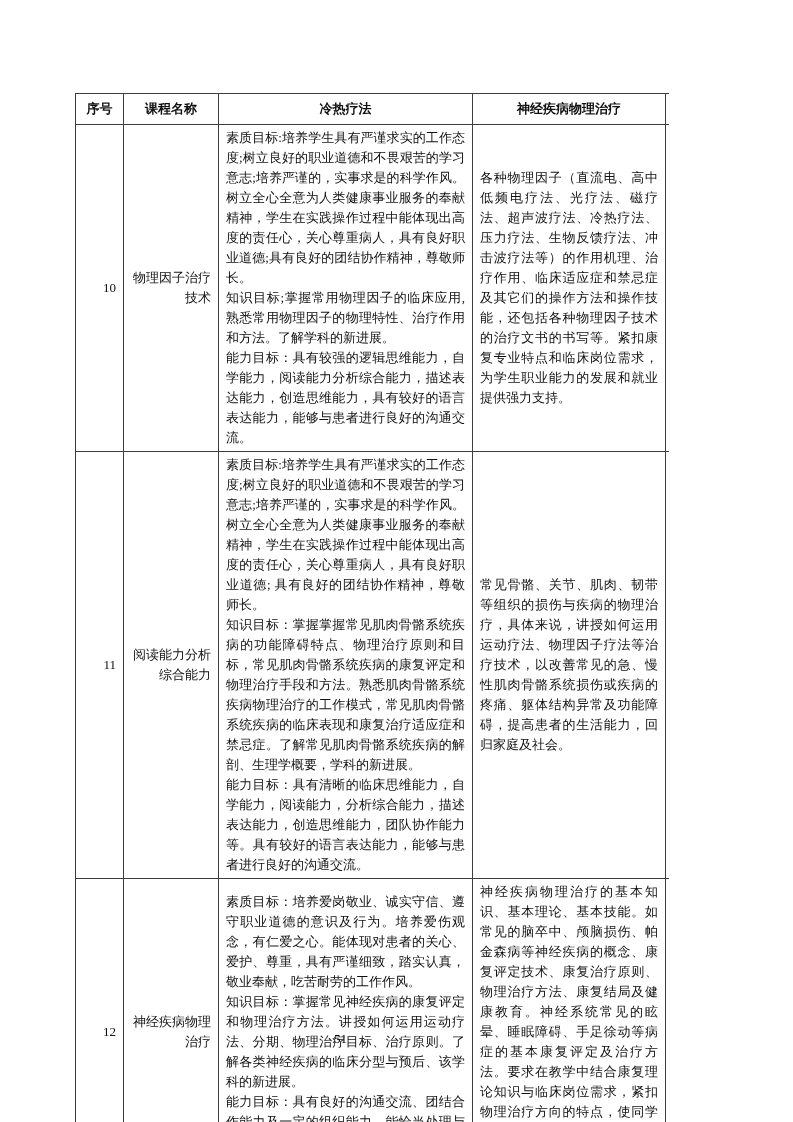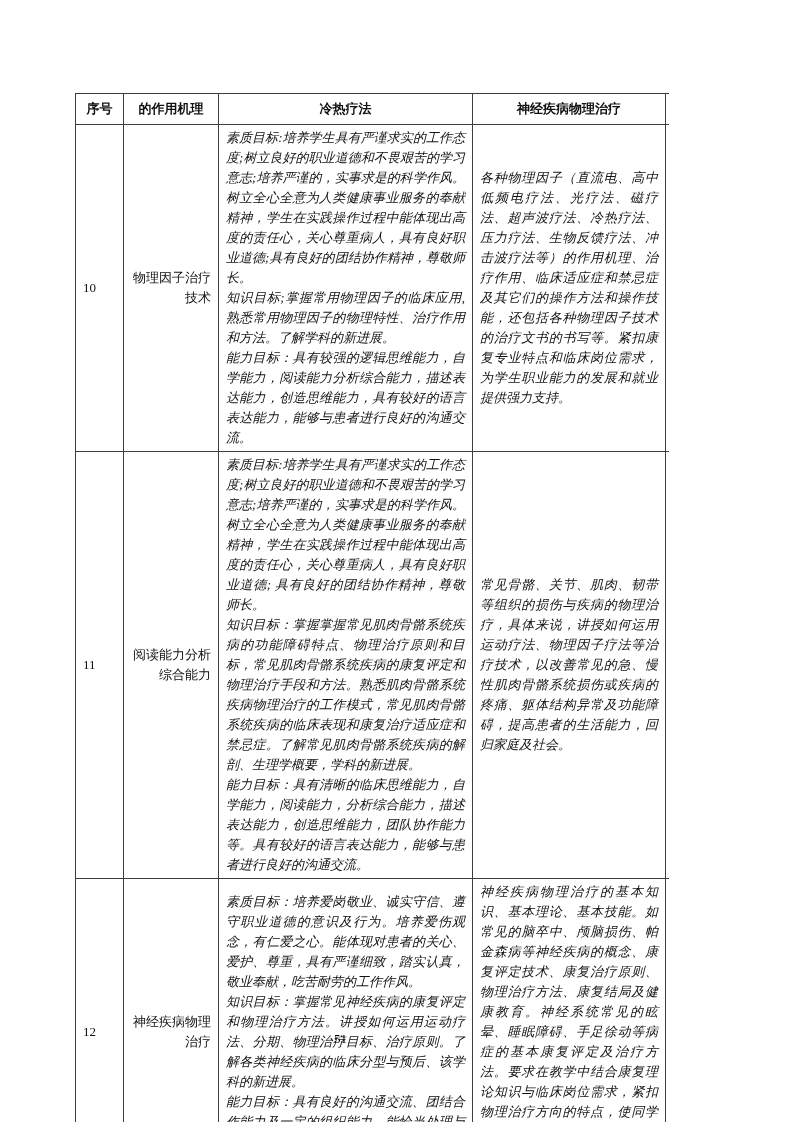--- a/index.html
+++ b/index.html
@@ -39,34 +39,33 @@
     line-height: 20px;
   }
   table.course-table thead th {
     font-weight: bold;
     text-align: center;
     height: 26px;
     font-size: 13px;
     padding: 2px 2px;
   }
   td.cell-seq, td.cell-hours {
-    text-align: left;
+    text-align: right;
     font-family: "Liberation Serif", "DejaVu Serif", serif;
   }
   td.cell-name {
     text-align: right;
     padding: 3px 5px;
   }
   td.cell-obj, td.cell-cont {
     vertical-align: top;
     text-align: justify;
   }
   td.cell-obj p, td.cell-cont p {
     margin: 0;
-    font-style: italic;
   }
   tr.row-h10 { height: 283px; }
   tr.row-h11 { height: 382px; }
   tr.row-h12 { height: 238px; }
   tr.last-row td {
     border-bottom: none;
   }
   .page-number {
     position: absolute;
     top: 1031px;
@@ -87,21 +86,21 @@
     <colgroup>
       <col class="c-seq">
         <col class="c-name">
         <col class="c-obj">
         <col class="c-cont">
         <col class="c-hours">
     </colgroup>
     <thead>
       <tr>
         <th>序号</th>
-        <th>的作用机理</th>
+        <th>课程名称</th>
         <th>冷热疗法</th>
         <th>神经疾病物理治疗</th>
         <th>学时数</th>
       </tr>
     </thead>
     <tbody>
       <tr class="row-h10">
         <td class="cell-seq">10</td>
         <td class="cell-name">物理因子治疗技术</td>
         <td class="cell-obj">

